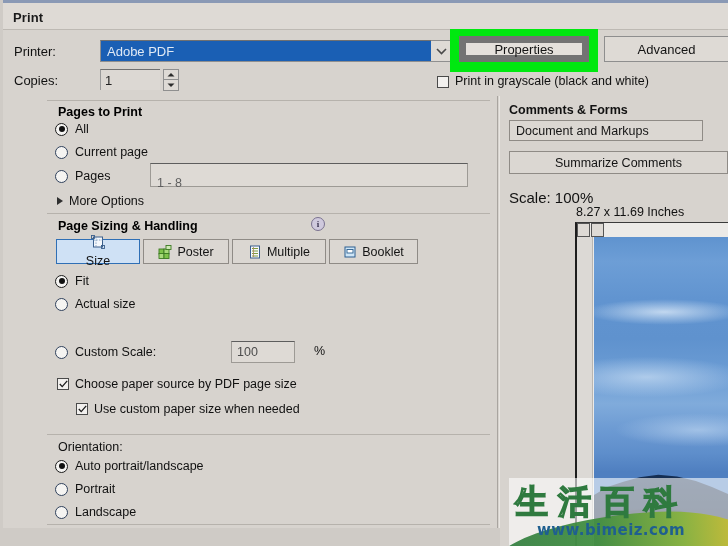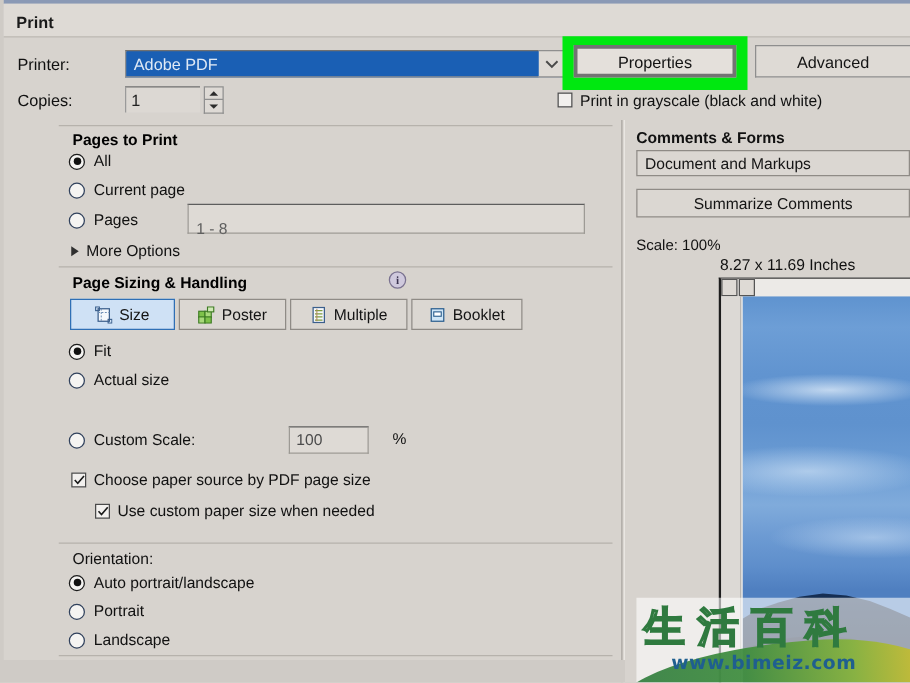--- a/index.html
+++ b/index.html
@@ -51,31 +51,31 @@
   }
   .spin div+div{border-top:none;}
 
   
   .highlight{
     position:absolute;left:450px;top:29px;width:148px;height:43px;
     background:#00e810;
   }
   .btn-props{
     position:absolute;left:459px;top:36px;width:130px;height:26px;
-    background:#e4e0db;border:3px solid #737373;box-sizing:border-box;
+    background:#e4e0db;border:7px solid #737373;box-sizing:border-box;
     display:flex;align-items:center;justify-content:center;font-size:13px;color:#141414;
   }
   .btn-adv{
     position:absolute;left:604px;top:36px;width:124px;height:26px;
     background:#dedad5;border:1px solid #8e8e8e;border-right:none;box-sizing:border-box;
     display:flex;align-items:center;justify-content:center;font-size:13px;color:#141414;
   }
 
   
-  .gray-row{position:absolute;left:446px;top:74px;display:flex;align-items:flex-start;gap:6px;}
+  .gray-row{position:absolute;left:437px;top:74px;display:flex;align-items:flex-end;gap:6px;}
   .gray-row .txt{font-size:12.5px;color:#111;}
 
   
   .cb{width:12px;height:12px;background:#f2f0ee;border:1px solid #4a4a4a;box-sizing:border-box;
       display:inline-flex;align-items:center;justify-content:center;flex:none;}
   .cb svg{display:block;}
   .rb{width:13px;height:13px;border-radius:50%;background:#f5f4f2;border:1px solid #30415c;
       box-sizing:border-box;display:inline-flex;align-items:center;justify-content:center;flex:none;}
   .rb.on{border-color:#1b1b1b;}
   .rb .dot{width:6px;height:6px;border-radius:50%;background:#111;}
@@ -122,30 +122,30 @@
   .scale-input{
     position:absolute;left:231px;top:341px;width:64px;height:22px;
     background:#dedad5;border:1px solid #9d9a95;border-top:1px solid #5d5d5d;box-sizing:border-box;
   }
   .scale-input .v{position:absolute;left:5px;top:3px;font-size:12.5px;color:#4c4c4c;}
   .pct{position:absolute;left:314px;top:344px;font-size:12.5px;color:#111;}
 
   
   .r-title{position:absolute;left:509px;top:103px;font-weight:bold;font-size:12.5px;color:#111;}
   .r-combo{
-    position:absolute;left:509px;top:120px;width:219px;height:21px;
+    position:absolute;left:509px;top:120px;width:194px;height:21px;
     background:#dbd7d2;border:1px solid #8f8b86;box-sizing:border-box;
   }
   .r-combo .v{position:absolute;left:6px;top:3px;font-size:12.5px;color:#151515;}
   .r-btn{
     position:absolute;left:509px;top:151px;width:219px;height:23px;
     background:#dbd7d2;border:1px solid #8f8b86;box-sizing:border-box;
     display:flex;align-items:center;justify-content:center;font-size:12.5px;color:#141414;
   }
-  .r-scale{position:absolute;left:509px;top:189px;font-size:12px;color:#111;text-align:center;}
+  .r-scale{position:absolute;left:509px;top:189px;font-size:15px;color:#111;text-align:center;}
   .r-dims{position:absolute;left:576px;top:205px;font-size:12.5px;color:#111;}
 
   
   .pv-wrap{position:absolute;left:575px;top:222px;width:153px;height:324px;}
   .pv-frame{position:absolute;left:0;top:0;width:153px;height:324px;background:#eceae7;
             border-left:2px solid #1d1d1d;border-top:1px solid #3a3a3a;box-sizing:border-box;}
   .pv-tabs{position:absolute;left:2px;top:1px;width:30px;height:14px;}
   .pv-tabs i{position:absolute;top:0;width:13px;height:14px;border:1px solid #555;background:#dedad5;box-sizing:border-box;display:block;}
   .pv-tabs i:nth-child(1){left:0;}
   .pv-tabs i:nth-child(2){left:14px;}
@@ -254,21 +254,21 @@
   </div>
   <div class="row" style="left:57px;top:194px;gap:6px;">
     <span class="tri"></span>
     <span>More Options</span>
   </div>
 
   <div class="group grp-sizing"></div>
   <div class="gtitle" style="position:absolute;left:58px;top:219px;font-weight:bold;font-size:12.5px;">Page Sizing &amp; Handling</div>
   <div class="info-ico">i</div>
 
-  <div class="mode-btn sel" style="left:56px;width:84px;">
+  <div class="mode-btn sel" style="left:56px;width:84px;flex-direction:column;">
     <span class="mode-ico">
       <svg width="14" height="14" viewBox="0 0 14 14">
         <rect x="2.5" y="2" width="9" height="10" fill="#f5f8fc" stroke="#3b5f8c" stroke-width="1"></rect>
         <path d="M2.5 5 h9 M5 2 v10" stroke="#6e8fb5" stroke-width=".8" stroke-dasharray="1.5 1.2"></path>
         <rect x="0.5" y="0.5" width="3" height="3" fill="none" stroke="#3b5f8c" stroke-width=".9"></rect>
         <rect x="10.5" y="10.5" width="3" height="3" fill="none" stroke="#3b5f8c" stroke-width=".9"></rect>
       </svg>
     </span>
     <span>Size</span>
   </div>

